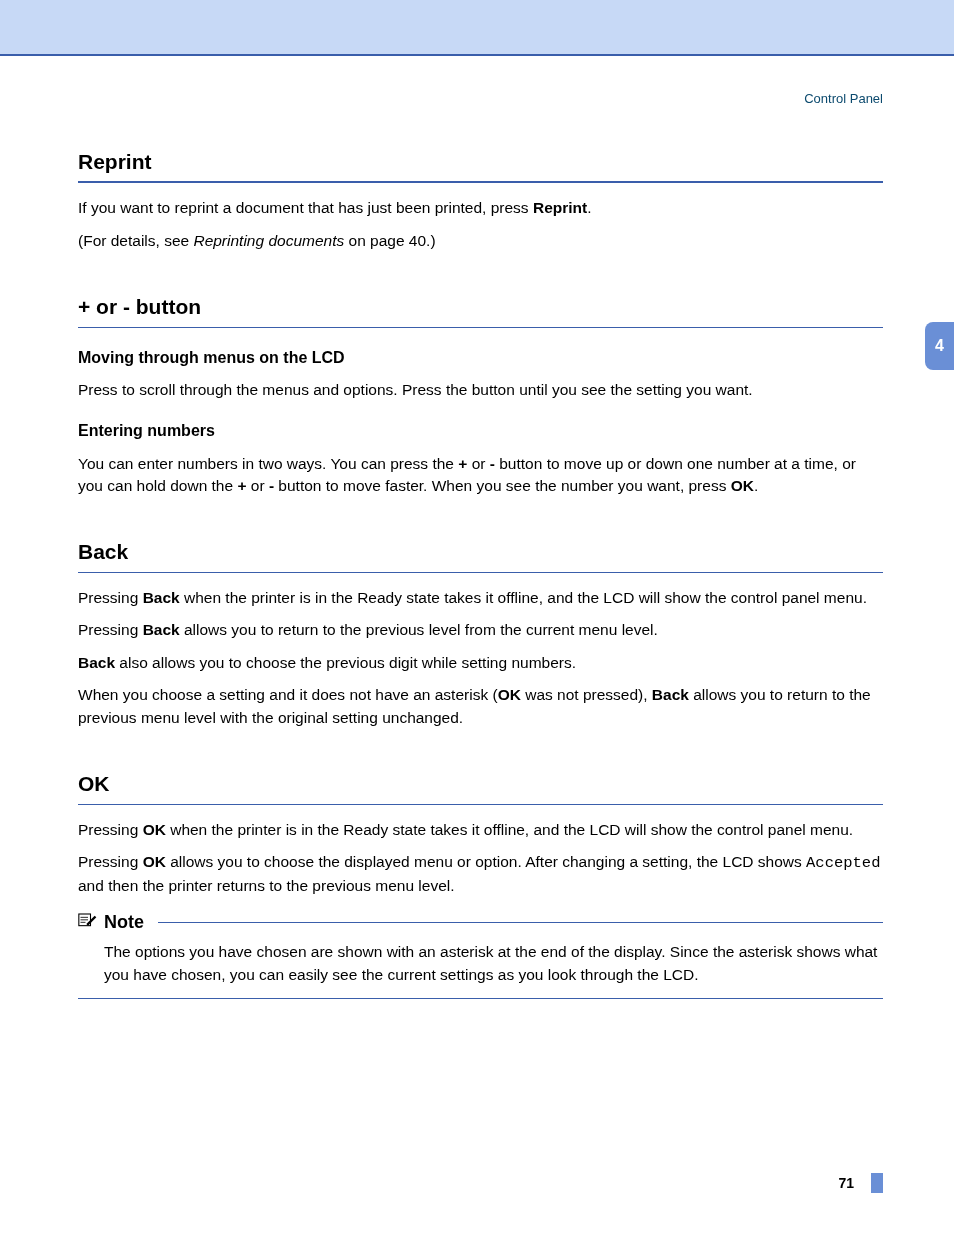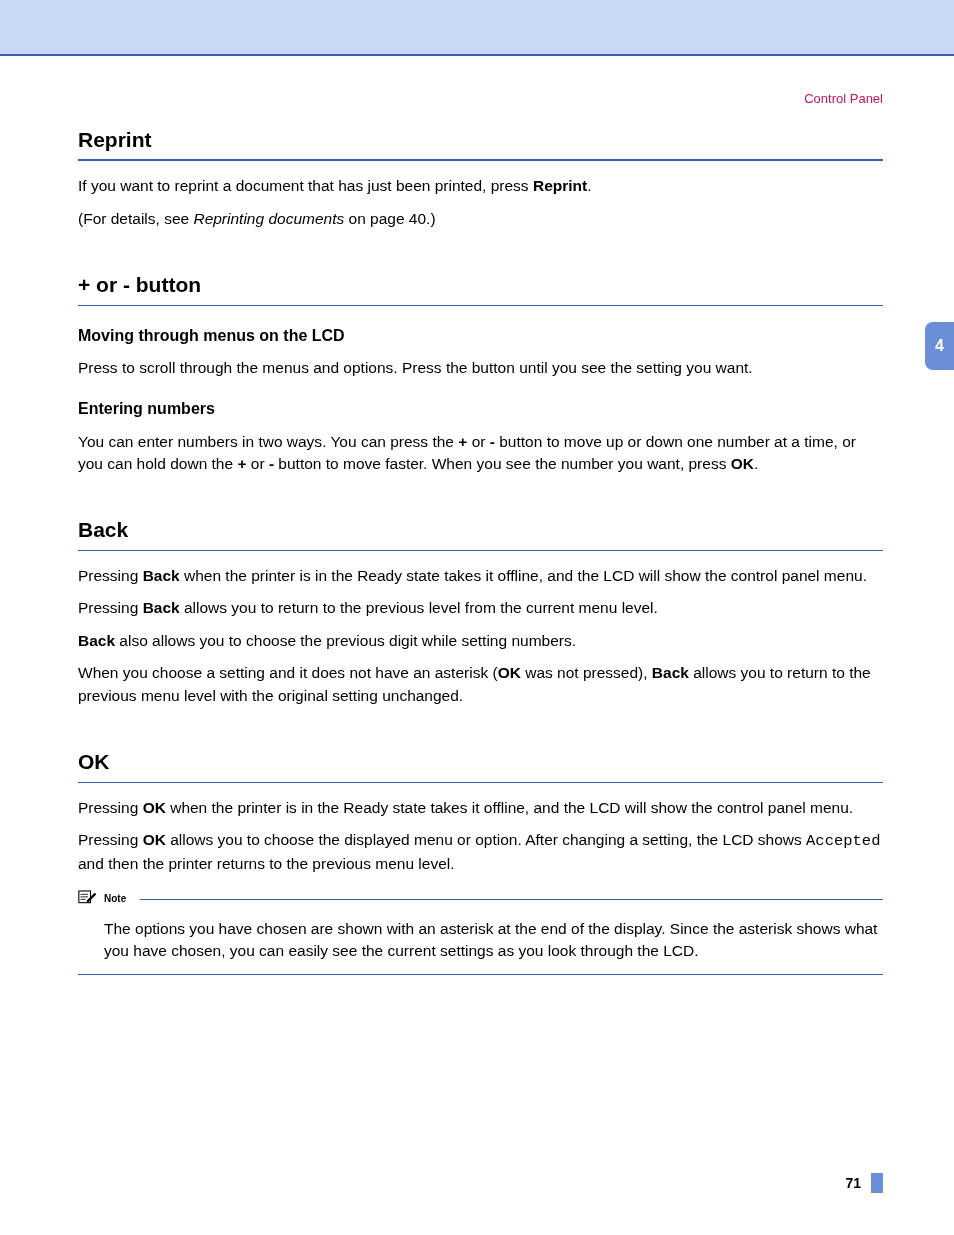--- a/index.html
+++ b/index.html
@@ -18,22 +18,22 @@
     height: 56px;
     width: 100%;
     border-bottom: 2px solid #3a5eab;
   }
   .content {
     padding: 30px 71px 0 78px;
   }
   .header-label {
     text-align: right;
     font-size: 13px;
-    color: #be185d;
-    margin-bottom: 16px;
+    color: #0c4a6e;
+    margin-bottom: 38px;
     margin-top: 4px;
   }
   .h1 {
     font-size: 21px;
     font-weight: bold;
     margin-bottom: 4px;
   }
   .hr-major {
     border: none;
     border-top: 2px solid #3a5eab;
@@ -72,21 +72,21 @@
     border-top-left-radius: 8px;
     border-bottom-left-radius: 8px;
   }
 
   .note-block { margin-top: 12px; }
   .note-header {
     display: flex;
     align-items: center;
     gap: 6px;
   }
-  .note-label { font-weight: bold; font-size: 10px; }
+  .note-label { font-weight: bold; font-size: 18px; }
   .note-line {
     flex: 1;
     border-top: 1px solid #3a5eab;
     height: 0;
     margin-left: 8px;
   }
   .note-body {
     padding: 6px 0 10px 26px;
   }
   .note-bottom {
@@ -94,21 +94,21 @@
     margin-top: 2px;
   }
   .pencil-icon svg { width: 20px; height: 18px; }
 
   .page-footer {
     position: absolute;
     bottom: 42px;
     right: 71px;
     display: flex;
     align-items: center;
-    gap: 10px;
+    gap: 17px;
   }
   .page-num { font-weight: bold; font-size: 14px; }
   .page-mark {
     width: 12px;
     height: 20px;
     background: #6a8fd6;
   }
 </style>
 </head>
 <body>

